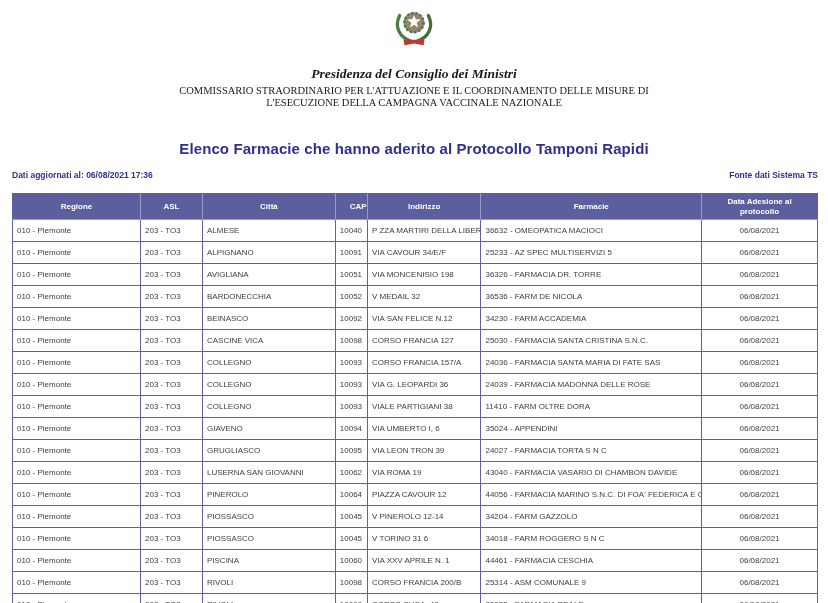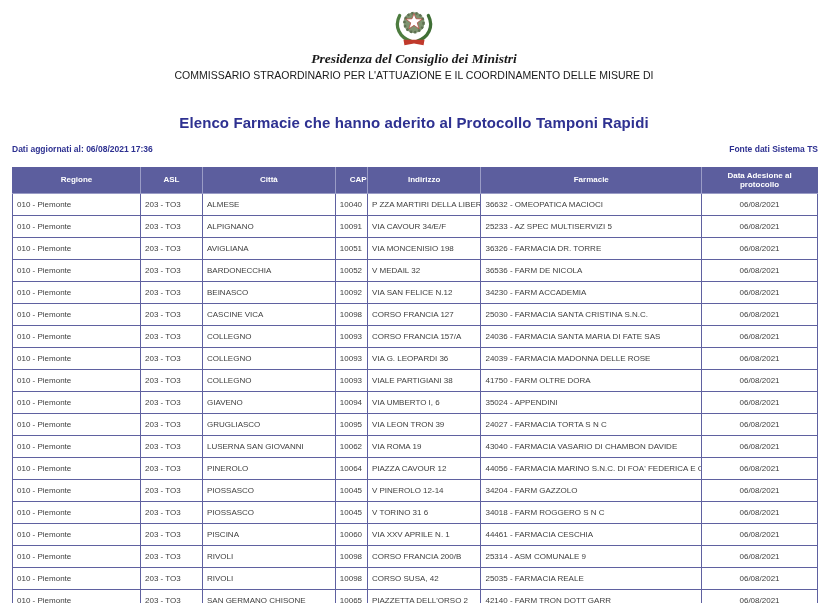--- a/index.html
+++ b/index.html
@@ -5,24 +5,24 @@
   html,body{margin:0;padding:0;background:#fff;}
   .page{
     width:828px;height:603px;position:relative;overflow:hidden;
     background:#fff;font-family:"Liberation Sans",sans-serif;
   }
   
   .letterhead{text-align:center;padding-top:4px;}
   .emblem{display:block;margin:0 auto;width:46px;height:44px;}
   .institution{
     font-family:"Liberation Serif",serif;font-weight:bold;font-style:italic;
-    font-size:13.5px;color:#1a1a1a;margin-top:3px;
+    font-size:13.5px;color:#1a1a1a;margin-top:18px;
   }
   .commissario{
-    font-family:Liberation Sans, sans-serif;font-size:10.5px;color:#1a1a1a;
+    font-family:Liberation Serif, serif;font-size:10.5px;color:#1a1a1a;
     line-height:11.5px;margin-top:3px;
   }
   
   .doc-title{
     text-align:center;color:#2e3191;font-weight:bold;font-size:15px;
     margin-top:32px;letter-spacing:0.1px;
   }
   .meta-row{
     display:flex;justify-content:space-between;align-items:baseline;
     margin:13px 10px 0 12px;color:#2e3191;font-weight:bold;font-size:8.5px;text-align:right;
@@ -56,20 +56,21 @@
       <path d="M20,39 C8,35 2,24 8,12" fill="none" stroke="#4d7c3f" stroke-width="3.4" stroke-linecap="round"></path>
       <path d="M26,39 C38,35 44,24 38,12" fill="none" stroke="#3f6f35" stroke-width="3.4" stroke-linecap="round"></path>
       <circle cx="23" cy="19.5" r="11" fill="#7e9370"></circle>
       <circle cx="23" cy="19.5" r="10" fill="none" stroke="#5d7050" stroke-width="2.6" stroke-dasharray="2.2 2.2"></circle>
       <path d="M23,10 L25.1,15.4 L31.6,15.7 L26.4,19.7 L28.3,26 L23,22.3 L17.7,26 L19.6,19.7 L14.4,15.7 L20.9,15.4 Z" fill="#ffffff" stroke="#b5493f" stroke-width="0.8"></path>
       <path d="M12,37.5 L34,37.5 L33,43 L23,41.3 L13,43 Z" fill="#c0392b"></path>
     </svg>
     <div class="institution">Presidenza del Consiglio dei Ministri</div>
     <div class="commissario">
       <div>COMMISSARIO STRAORDINARIO PER L'ATTUAZIONE E IL COORDINAMENTO DELLE MISURE DI</div>
+      <div>L'ESECUZIONE DELLA CAMPAGNA VACCINALE NAZIONALE</div>
     </div>
   </div>
 
   <div class="doc-title">Elenco Farmacie che hanno aderito al Protocollo Tamponi Rapidi</div>
 
   <div class="meta-row">
     <span>Dati aggiornati al: 06/08/2021 17:36</span>
     <span>Fonte dati Sistema TS</span>
   </div>
 
@@ -167,21 +168,21 @@
             <td>VIA G. LEOPARDI 36</td>
             <td>24039 - FARMACIA MADONNA DELLE ROSE</td>
             <td class="c-center">06/08/2021</td>
           </tr>
           <tr>
             <td>010 - Piemonte</td>
             <td>203 - TO3</td>
             <td>COLLEGNO</td>
             <td>10093</td>
             <td>VIALE PARTIGIANI 38</td>
-            <td>41750 - FARM OLTRE DORA</td>
+            <td>11410 - FARM OLTRE DORA</td>
             <td class="c-center">06/08/2021</td>
           </tr>
           <tr>
             <td>010 - Piemonte</td>
             <td>203 - TO3</td>
             <td>GIAVENO</td>
             <td>10094</td>
             <td>VIA UMBERTO I, 6</td>
             <td>35024 - APPENDINI</td>
             <td class="c-center">06/08/2021</td>

